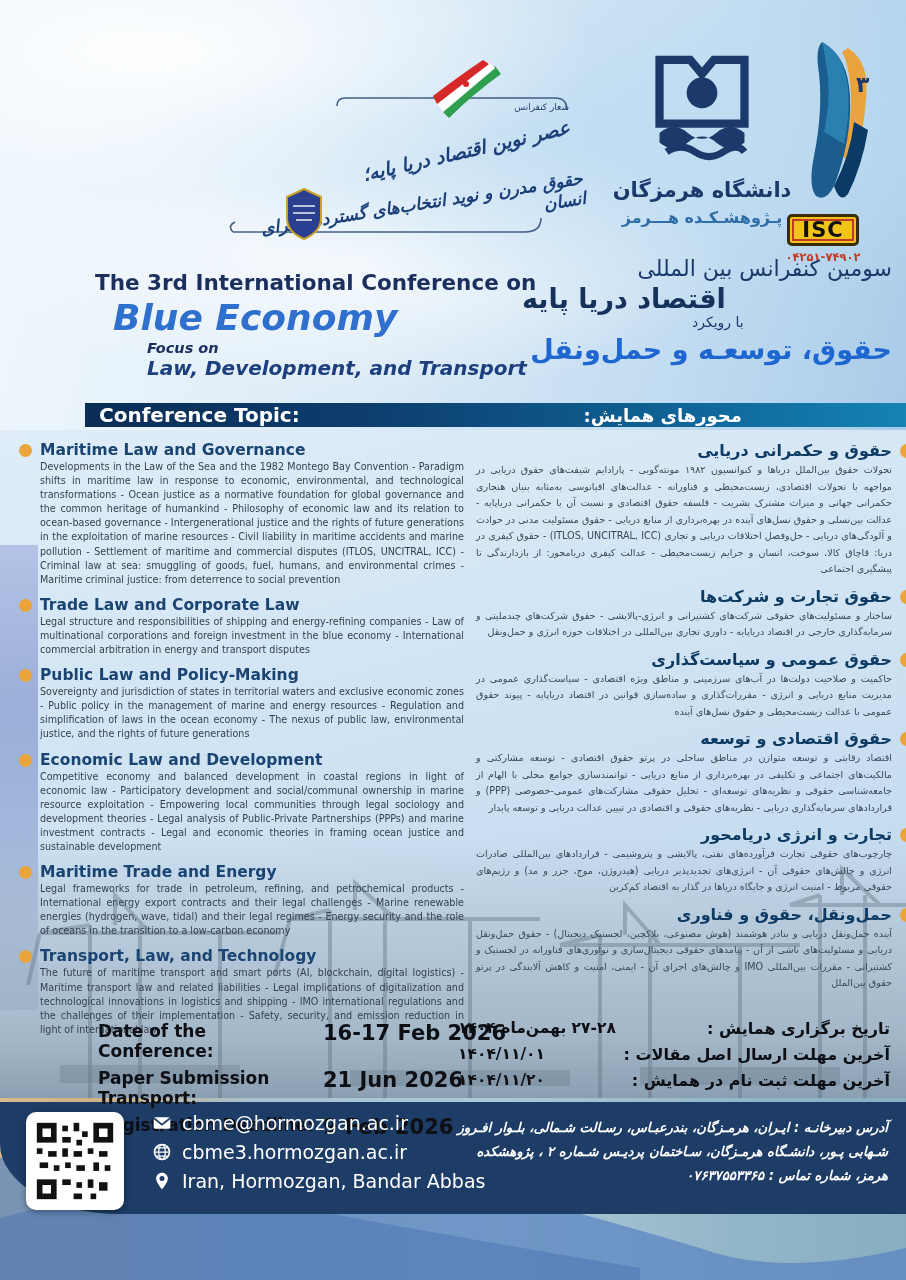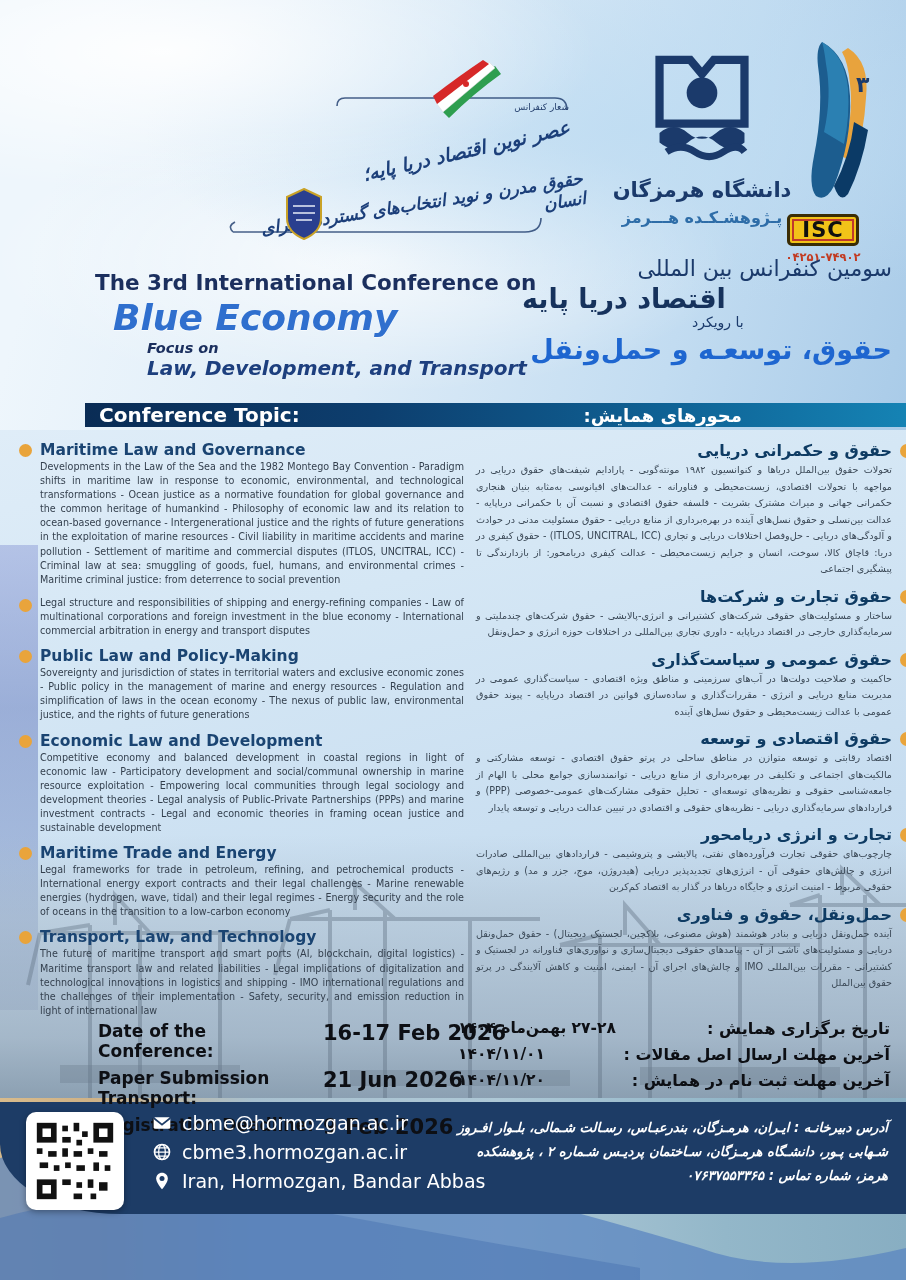--- a/index.html
+++ b/index.html
@@ -184,20 +184,21 @@
   </div>
 
   <div class="col-en">
     <div class="topic-en">
       <span class="bullet"></span>
       <div class="t-head">Maritime Law and Governance</div>
       <div class="t-body">Developments in the Law of the Sea and the 1982 Montego Bay Convention - Paradigm shifts in maritime law in response to economic, environmental, and technological transformations - Ocean justice as a normative foundation for global governance and the common heritage of humankind - Philosophy of economic law and its relation to ocean-based governance - Intergenerational justice and the rights of future generations in the exploitation of marine resources - Civil liability in maritime accidents and marine pollution - Settlement of maritime and commercial disputes (ITLOS, UNCITRAL, ICC) - Criminal law at sea: smuggling of goods, fuel, humans, and environmental crimes - Maritime criminal justice: from deterrence to social prevention</div>
     </div>
     <div class="topic-en">
       <span class="bullet"></span>
+      <div class="t-head">Trade Law and Corporate Law</div>
       <div class="t-body">Legal structure and responsibilities of shipping and energy-refining companies - Law of multinational corporations and foreign investment in the blue economy - International commercial arbitration in energy and transport disputes</div>
     </div>
     <div class="topic-en">
       <span class="bullet"></span>
       <div class="t-head">Public Law and Policy-Making</div>
       <div class="t-body">Sovereignty and jurisdiction of states in territorial waters and exclusive economic zones - Public policy in the management of marine and energy resources - Regulation and simplification of laws in the ocean economy - The nexus of public law, environmental justice, and the rights of future generations</div>
     </div>
     <div class="topic-en">
       <span class="bullet"></span>
       <div class="t-head">Economic Law and Development</div>

